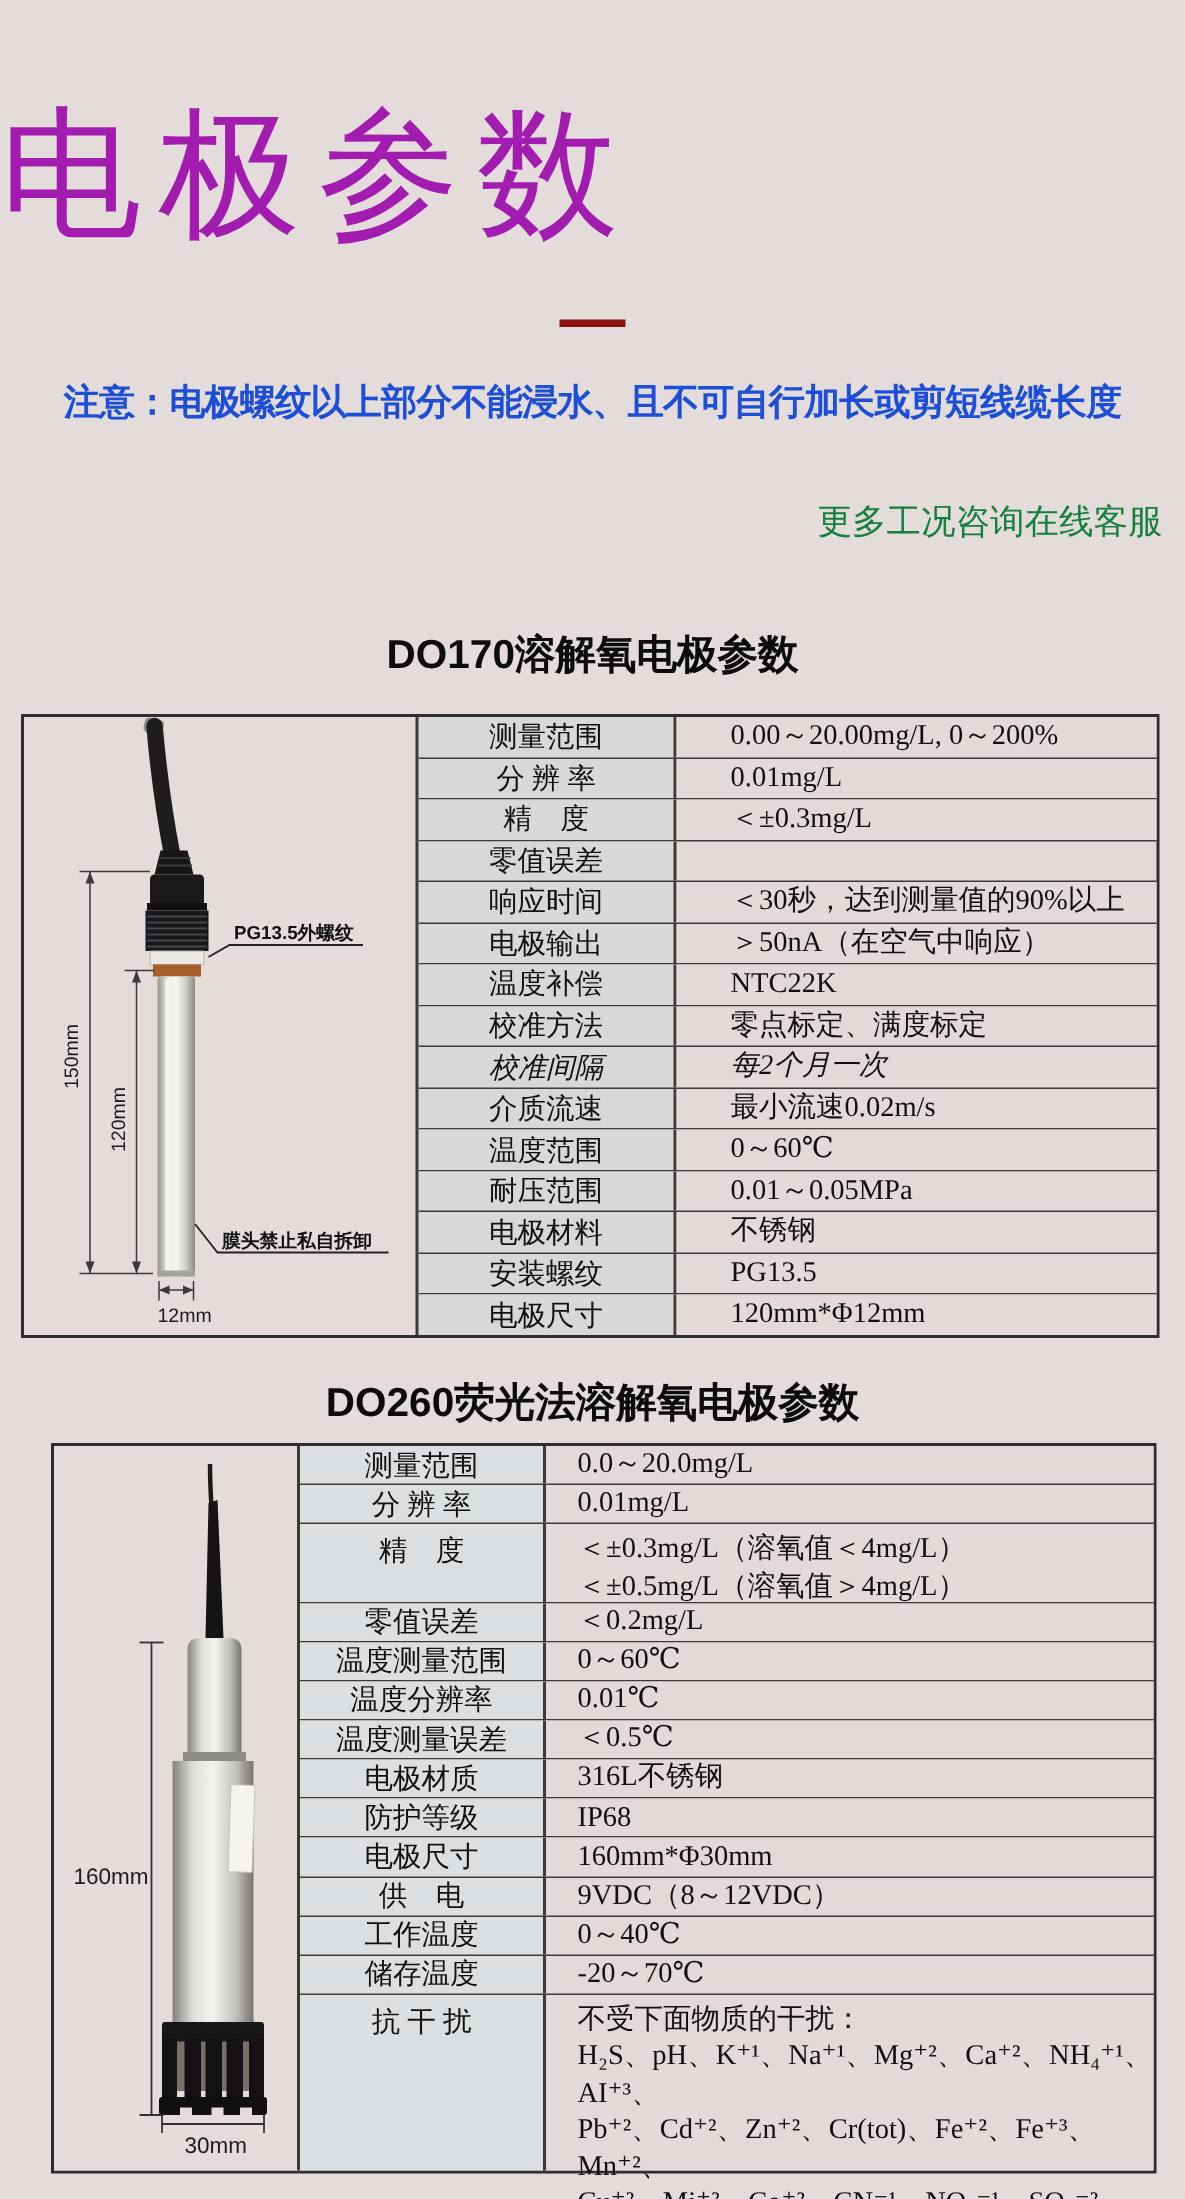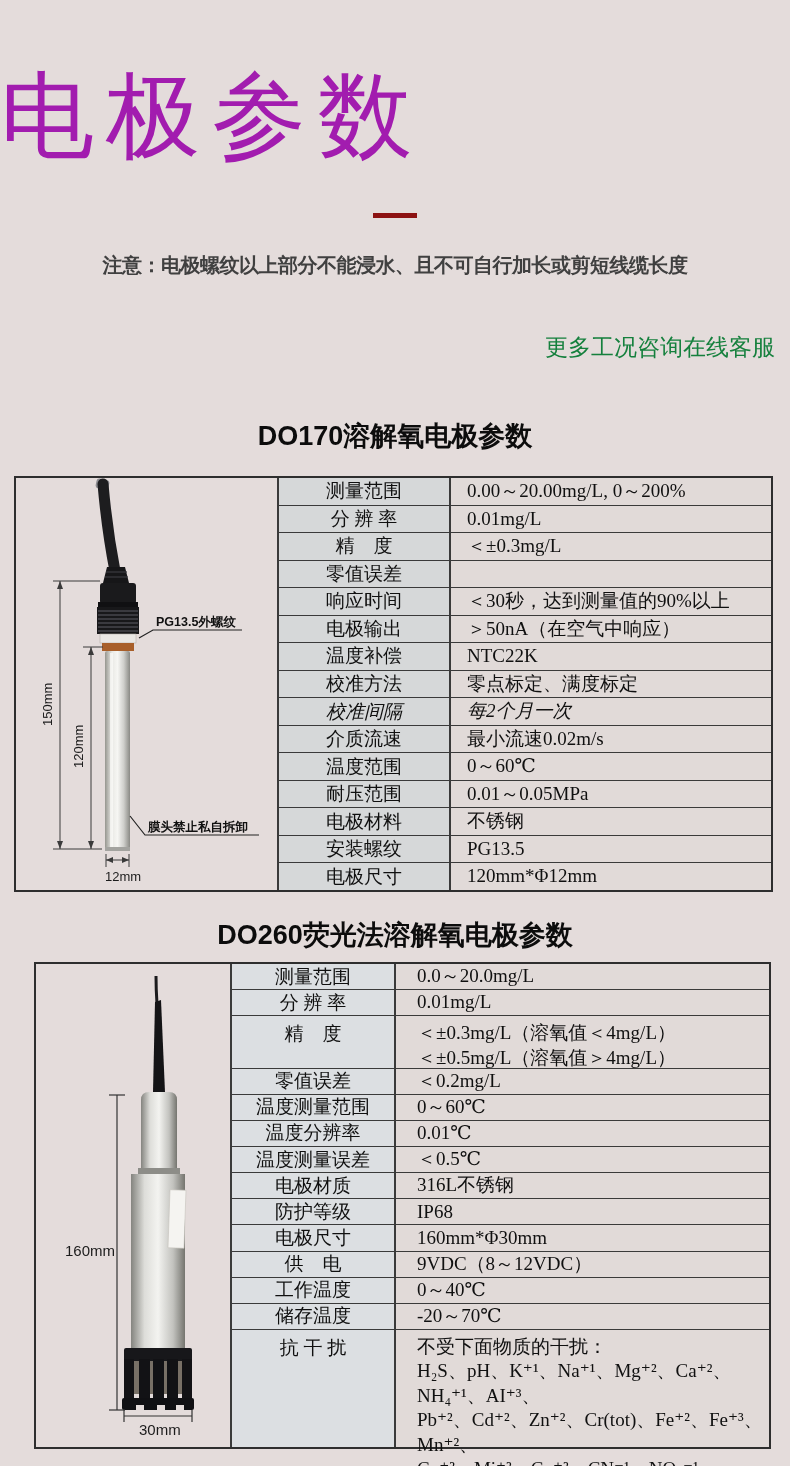--- a/index.html
+++ b/index.html
@@ -8,49 +8,49 @@
     background:#e4dcdb;
     font-family:"Liberation Sans","DejaVu Sans",sans-serif;
   }
   .abs{position:absolute}
   #main-title{
     left:0;right:0;top:62px;margin:0;text-align:left;
     font-size:94px;line-height:1.15;font-weight:400;color:#a21caf;letter-spacing:12px;
   }
   #title-divider{left:373px;top:213px;width:44px;height:5px;background:#8c1212}
   #notice{left:0;right:0;top:252px;margin:0;text-align:center;
-    font-size:20px;font-weight:bold;color:#404040;letter-spacing:-.5px}
+    font-size:24px;font-weight:bold;color:#1d4ed8;letter-spacing:-.5px}
   #service-note{top:332px;right:15px;margin:0;font-size:23px;color:#15803d;font-weight:400}
   .sec-title{left:0;right:0;margin:0;text-align:center;font-size:27px;font-weight:bold;color:#0c0c0c}
   #do170-title{top:418px}
   #do260-title{top:917px}
 
   .spec-table{border:2px solid #2e2e2e;display:flex;box-sizing:border-box;background:#e1dad8}
   #table-do170{left:14px;top:476px;width:759px;height:416px}
   #table-do260{left:34px;top:962px;width:737px;height:487px}
   .img-cell{position:relative;border-right:2px solid #3a3a3a;background:#e4dcdb;box-sizing:border-box}
   #table-do170 .img-cell{width:263px}
-  #table-do260 .img-cell{width:196px}
+  #table-do260 .img-cell{width:164px}
   .img-cell svg{position:absolute;left:0;top:0;width:100%;height:100%}
   .rows{flex:1;display:flex;flex-direction:column;min-width:0}
   .trow{display:flex;border-top:1px solid #3a3a3a;min-height:0;box-sizing:border-box}
   .trow:first-child{border-top:none}
   .tlabel{
     box-sizing:border-box;border-right:2px solid #3a3a3a;
     display:flex;align-items:center;justify-content:center;
     font-family:"Liberation Serif","DejaVu Serif",serif;font-size:19px;color:#101010;
   }
   #table-do170 .tlabel{width:172px;background:#d6d8d9}
   #table-do260 .tlabel{width:164px;background:#dcdfe2}
   .tvalue{
     flex:1;background:#e1dad8;display:flex;align-items:center;
     font-family:"Liberation Serif","DejaVu Serif",serif;font-size:19px;color:#101010;
     white-space:pre-line;line-height:24.5px;box-sizing:border-box;
   }
-  #table-do170 .tvalue{padding-left:16px}
+  #table-do170 .tvalue{padding-left:36px}
   #table-do260 .tvalue{padding-left:21px}
   .trow .top{align-items:flex-start;padding-top:5px}
   
   .dim-label{font-family:"Liberation Sans","DejaVu Sans",sans-serif;font-size:13px;fill:#1c1c1c}
   .dim-label-lg{font-family:"Liberation Sans","DejaVu Sans",sans-serif;font-size:15px;fill:#1c1c1c}
   .callout-label{font-family:"Liberation Sans","DejaVu Sans",sans-serif;font-size:12.5px;font-weight:bold;fill:#111}
 </style>
 </head>
 <body>
 

